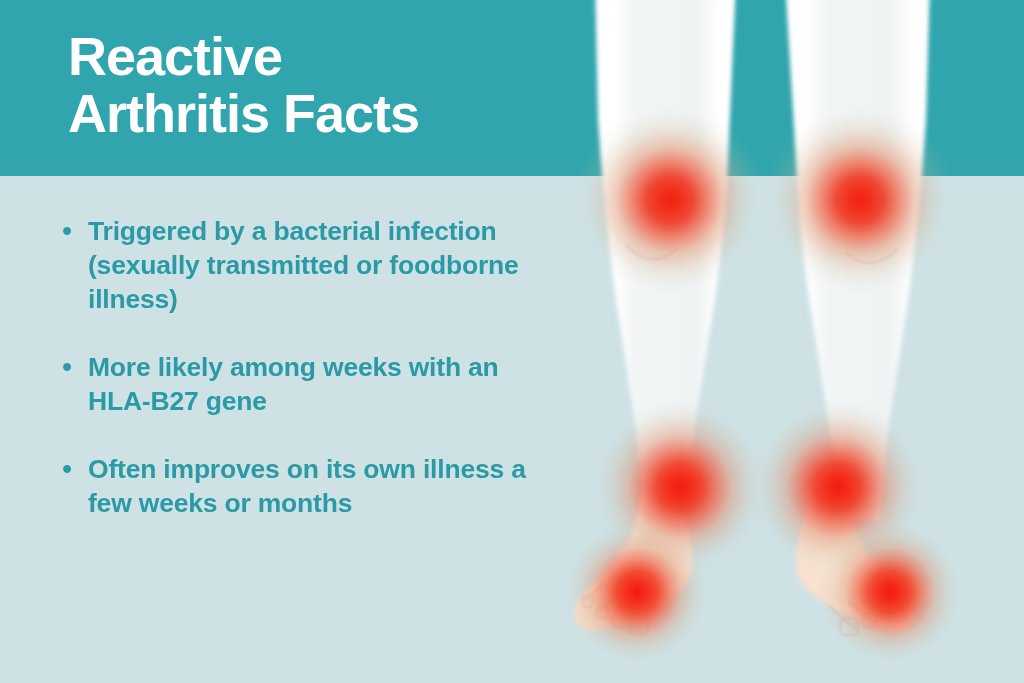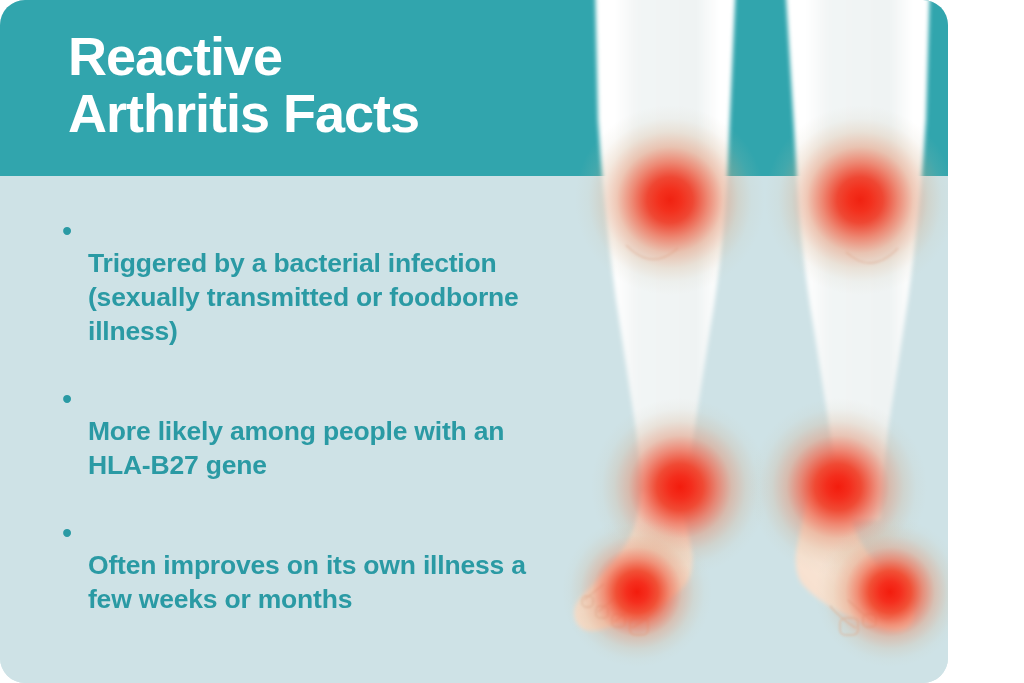--- a/index.html
+++ b/index.html
@@ -2,26 +2,25 @@
 <html><head>
 <meta charset="utf-8">
 <style>
   html, body {
     margin: 0;
     padding: 0;
     background: #ffffff;
   }
   .infographic {
     position: relative;
-    width: 948px;
+    width: 1024px;
     height: 683px;
     overflow: hidden;
     background: #cee2e6;
     font-family: "Liberation Sans", sans-serif;
-    border-radius: 25px;
   }
 
   
   .band-teal {
     position: absolute;
     left: 0; top: 0;
     width: 1024px;
     height: 176px;
     background: #31a5ad;
     z-index: 1;
@@ -128,21 +127,20 @@
     line-height: 34px;
     text-align: left;
   }
   .bullet-text {
     flex: 1 1 auto;
     color: #2a9aa4;
     font-size: 26.5px;
     font-weight: 700;
     line-height: 34px;
     letter-spacing: -0.2px;
-    margin-top: 32px;
   }
 </style>
 </head>
 <body>
 
 <div class="infographic">
 
   <div class="band-teal"></div>
   <div class="band-light"></div>
 
@@ -237,21 +235,21 @@
 
     <div class="bullets">
 
       <div class="bullet">
         <span class="bullet-marker">•</span>
         <span class="bullet-text">Triggered by a bacterial infection (sexually transmitted or foodborne illness)</span>
       </div>
 
       <div class="bullet">
         <span class="bullet-marker">•</span>
-        <span class="bullet-text">More likely among people with an HLA-B27 gene</span>
+        <span class="bullet-text">More likely among weeks with an HLA-B27 gene</span>
       </div>
 
       <div class="bullet">
         <span class="bullet-marker">•</span>
         <span class="bullet-text">Often improves on its own illness a few weeks or months</span>
       </div>
 
     </div>
   </div>
 

